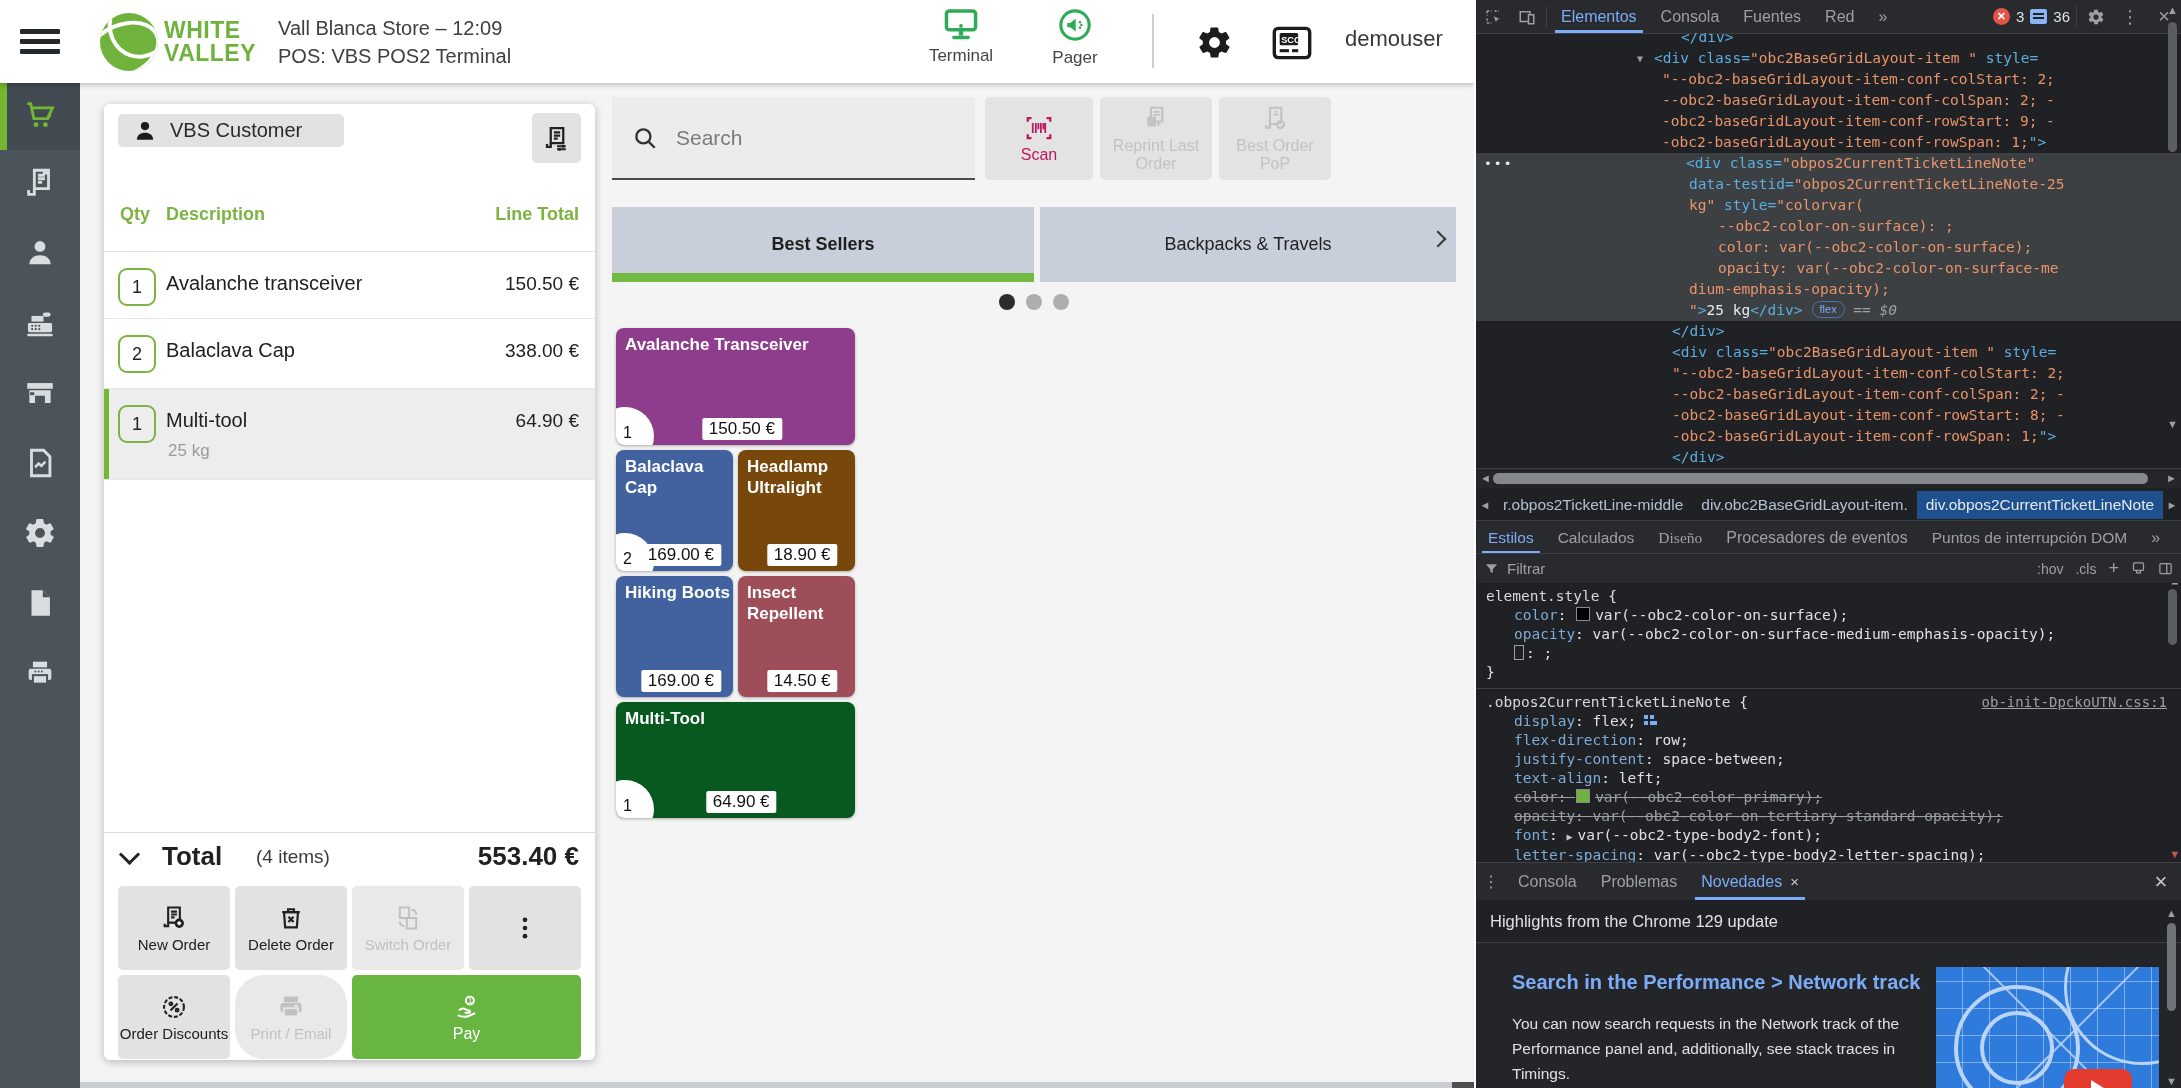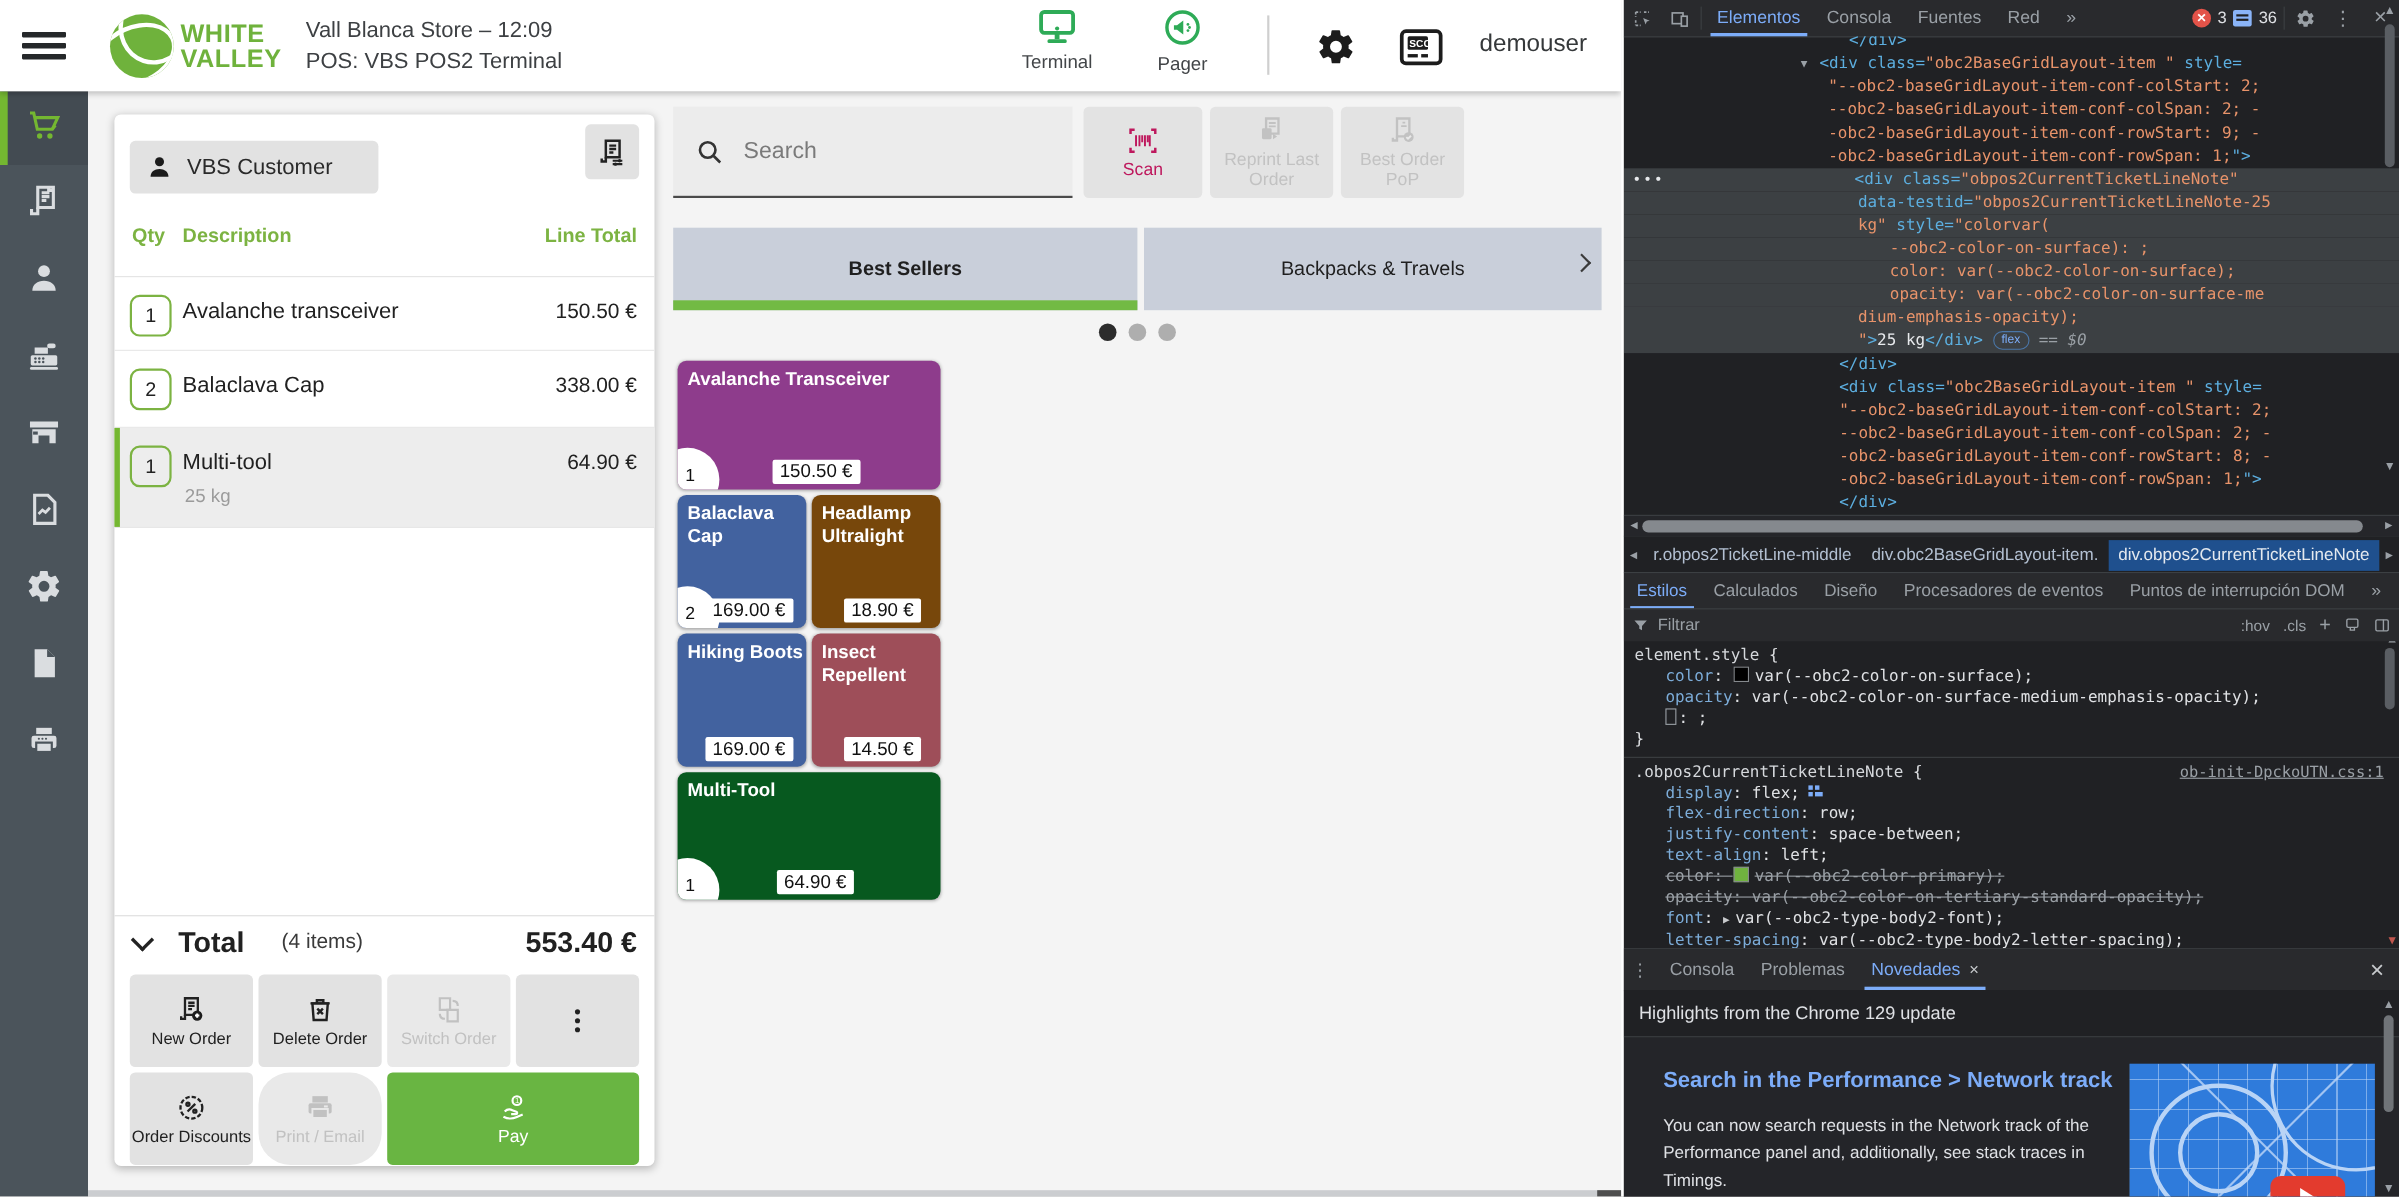--- a/index.html
+++ b/index.html
@@ -24,21 +24,21 @@
   #username{position:absolute;top:26px;left:1345px;font-size:22px;color:#35383a;}
   
   #sidebar{position:absolute;left:0;top:83px;width:80px;height:1005px;background:#4b545b;}
   .sb-item{position:relative;width:80px;height:70px;display:flex;align-items:center;justify-content:center;color:#dadde0;cursor:pointer;}
   .sb-item svg{width:34px;height:34px;}
   .sb-item.active{background:#434b52;height:67px;color:#74b731;}
   .sb-item.active:before{content:"";position:absolute;left:0;top:0;width:7px;height:100%;background:#74b731;}
   
   #card{position:absolute;left:104px;top:104px;width:491px;height:956px;background:#fff;border-radius:6px;
         box-shadow:0 2px 8px rgba(0,0,0,.25);}
-  #customer-btn{position:absolute;left:14px;top:24px;width:212px;height:48px;background:#e2e2e2;border-radius:5px;
+  #customer-btn{position:absolute;left:14px;top:10px;width:212px;height:33px;background:#e2e2e2;border-radius:5px;
         display:flex;align-items:center;gap:12px;padding-left:14px;cursor:pointer;}
   #customer-btn svg{width:26px;height:26px;color:#1c1c1c;}
   #customer-btn .t{font-size:20px;color:#2a2a2a;}
   #ticket-options{position:absolute;right:14px;top:9px;width:49px;height:50px;background:#e2e2e2;border-radius:5px;
         display:flex;align-items:center;justify-content:center;cursor:pointer;color:#222;}
   #ticket-options svg{width:30px;height:30px;}
   #cols{position:absolute;left:0;top:100px;width:100%;height:44px;color:#7cb342;font-size:18px;font-weight:bold;}
   #cols .q{position:absolute;left:16px;}#cols .d{position:absolute;left:62px;}#cols .lt{position:absolute;right:16px;}
   #rows{position:absolute;left:0;top:147px;width:100%;border-top:1px solid #e3e3e3;}
   .trow{position:relative;border-bottom:1px solid #e7e7e7;}
@@ -603,21 +603,21 @@
       <span class="crumb-ar right">►</span>
     </div>
 
     <div id="dt-styletabs">
       <span class="dt-tab active" style="font-size:15.5px;">
           <span>Estilos</span>
         </span>
       <span class="dt-tab" style="font-size:15.5px;">
           <span>Calculados</span>
         </span>
-      <span class="dt-tab" style="font-size:15.5px;">
+      <span class="dt-tab" style="font-size:15.5px;font-family:Liberation Serif, serif;">
           <span>Diseño</span>
         </span>
       <span class="dt-tab" style="font-size:16px;">
           <span>Procesadores de eventos</span>
         </span>
       <span class="dt-tab" style="font-size:15.5px;">
           <span>Puntos de interrupción DOM</span>
         </span>
       <span class="dt-tab">»</span>
     </div>

